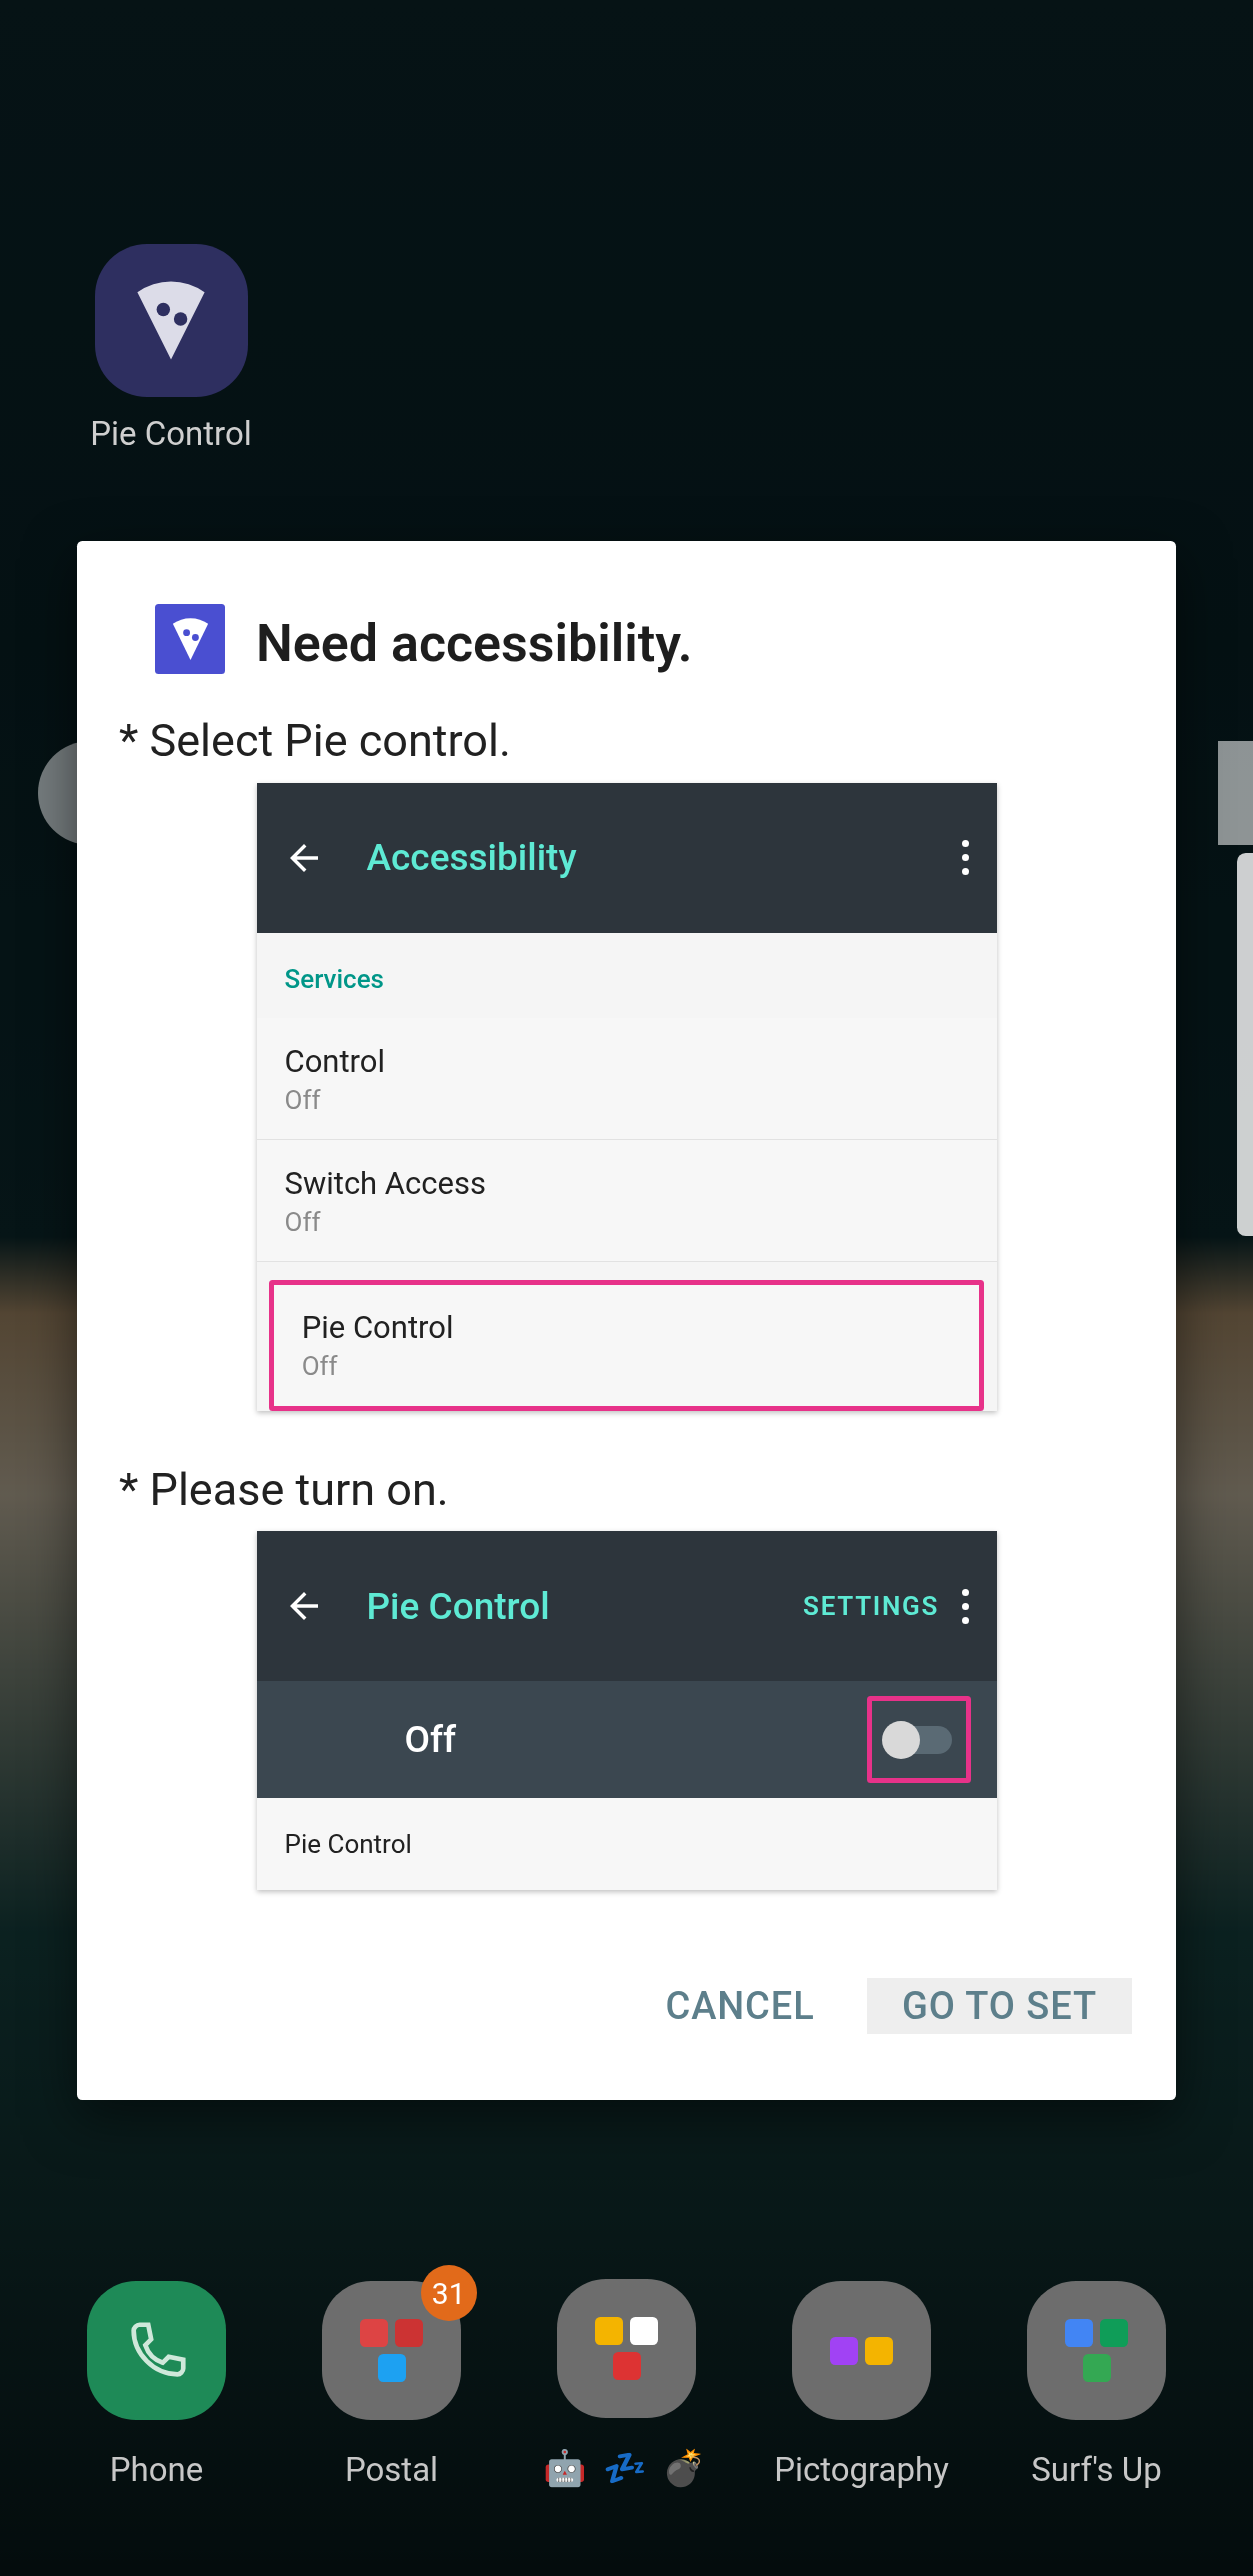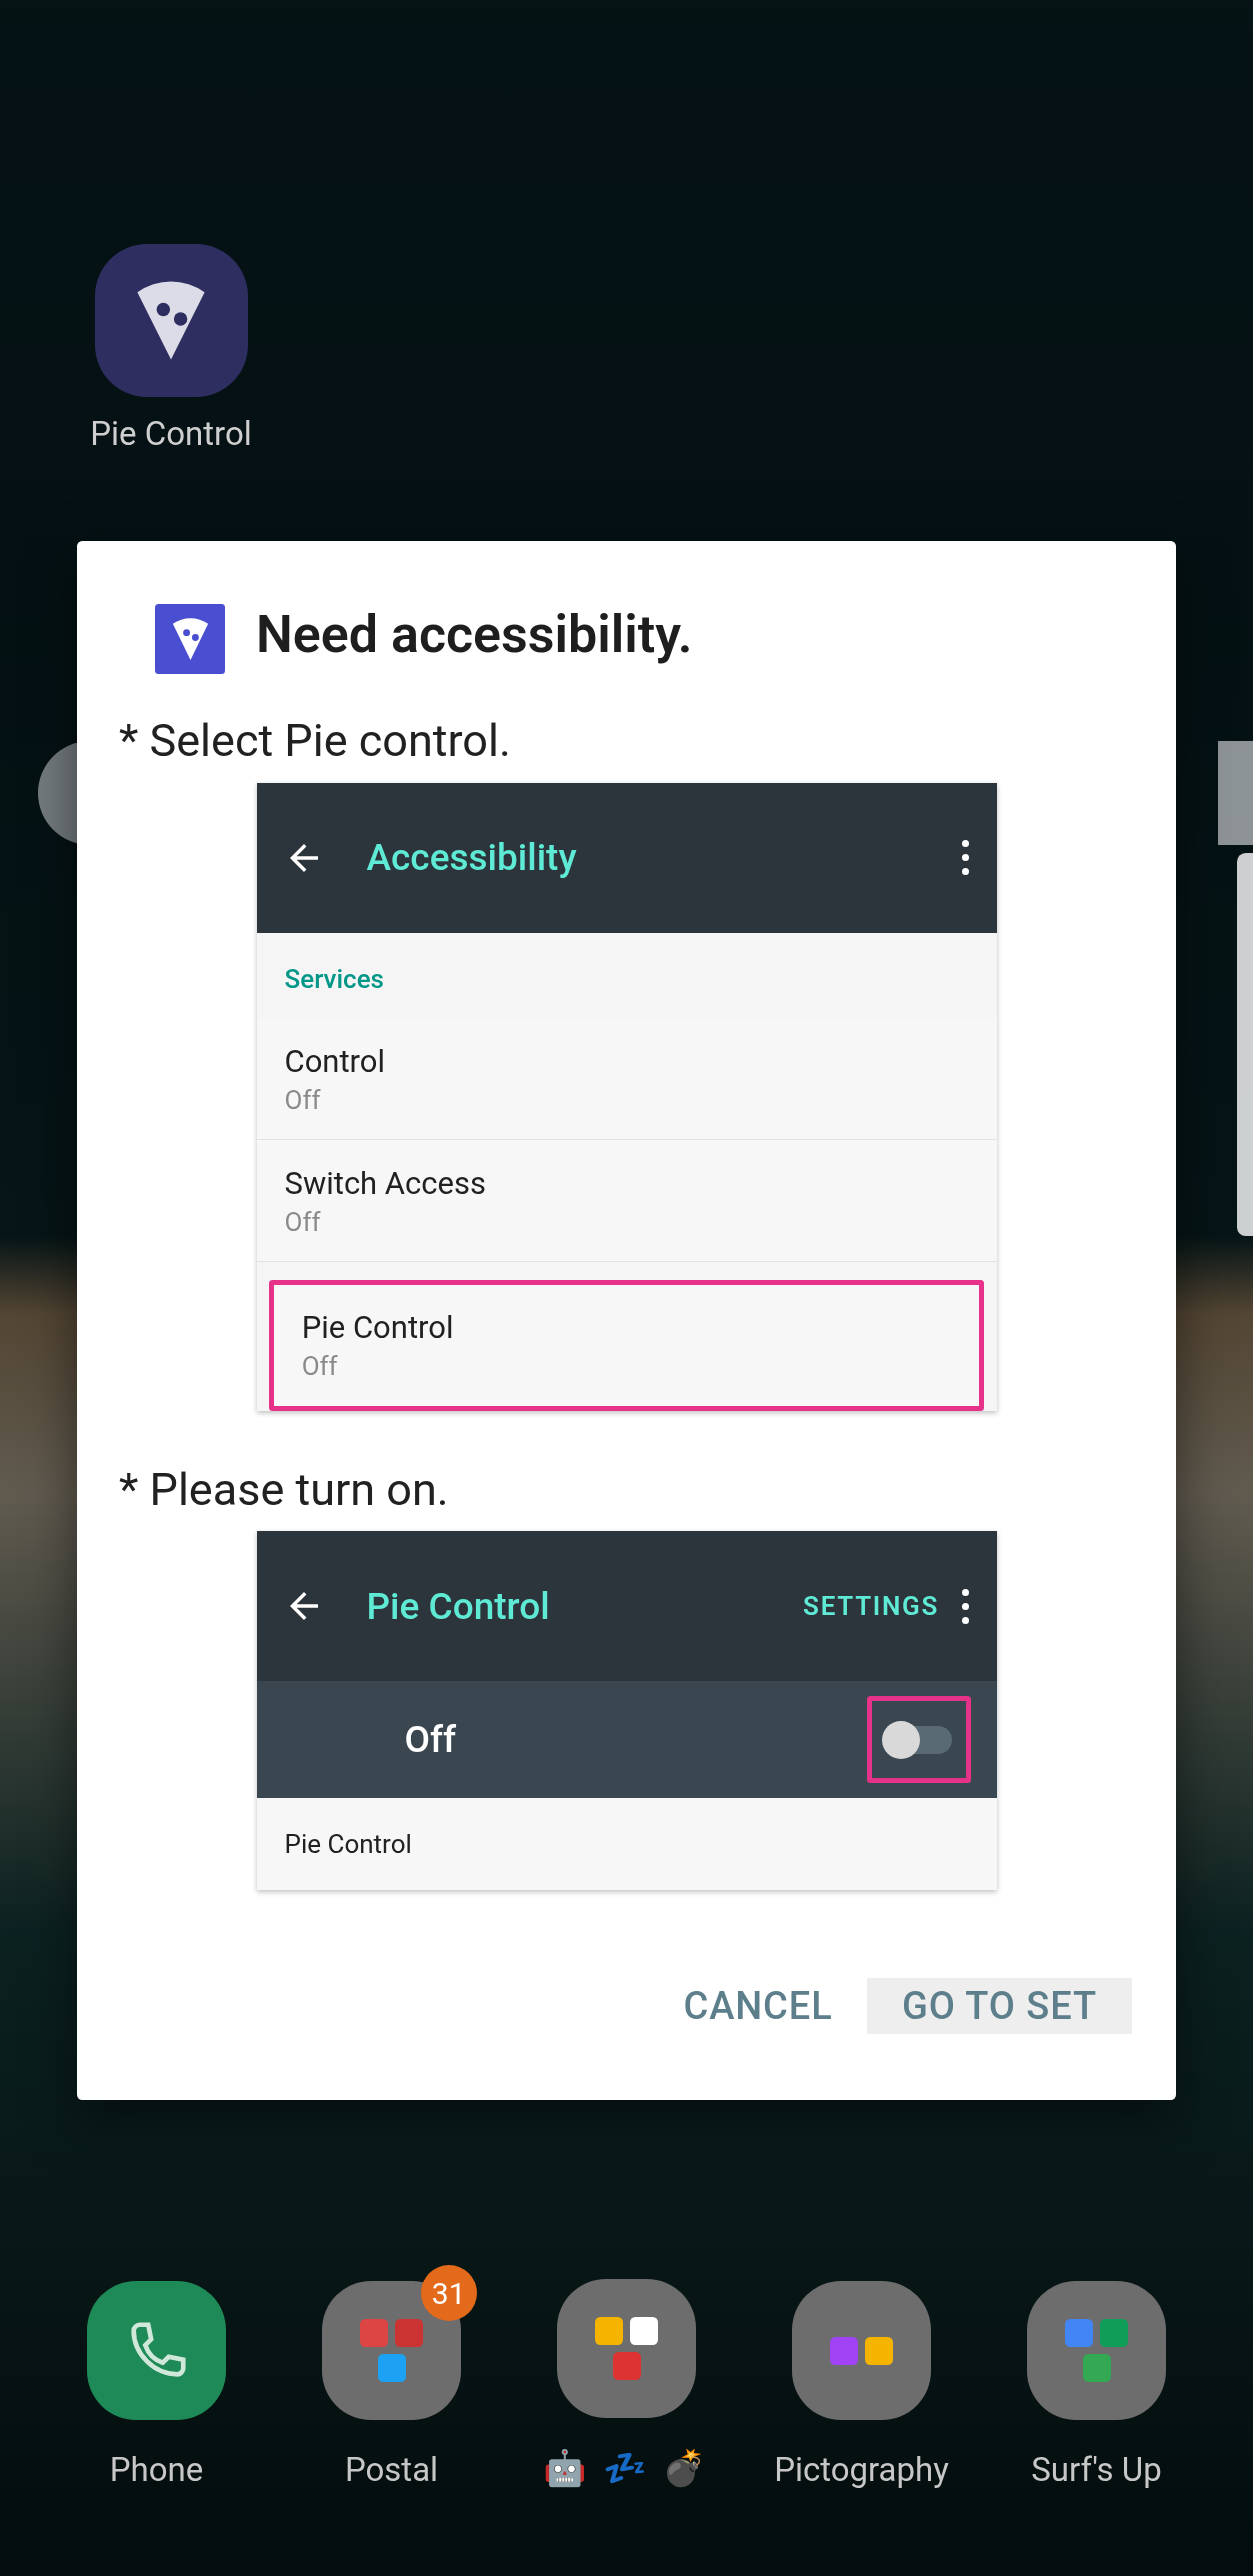--- a/index.html
+++ b/index.html
@@ -101,21 +101,21 @@
 .dialog {
   position: absolute;
   left: 77px; right: 77px;
   top: 541px;
   background: #ffffff;
   border-radius: 5.2px;
   box-shadow: 0 17.4px 52px rgba(0,0,0,0.5);
   padding-bottom: 42px;
 }
 .dlg-header {
-  display: flex; align-items: flex-start; gap: 31px;
+  display: flex; align-items: flex-end; gap: 31px;
   padding: 63px 78px 35px 78px;
 }
 .dlg-header .badge-icon {
   width: 70px; height: 70px;
   background: #4a4fd1;
   border-radius: 3.5px;
   display: flex; align-items: center; justify-content: center;
 }
 .dlg-header .badge-icon svg { width: 49px; height: 49px; }
 .dlg-title {
@@ -190,21 +190,21 @@
   border-radius: 50%;
 }
 .mock2-body {
   background: #f7f7f7;
   padding: 31px 28px;
   font-size: 26px; color: #212121;
 }
 
 .dlg-actions {
   display: flex; justify-content: flex-end; align-items: center;
-  gap: 17px;
+  gap: 35px;
   padding: 73px 44px 8.7px 44px;
   margin-left: 30px;
 }
 .btn-flat {
   font-size: 38px; font-weight: 500;
   color: #5d7f8b;
   letter-spacing: 0.9px;
   padding: 21px 17.4px;
   background: transparent;
   border: none;

